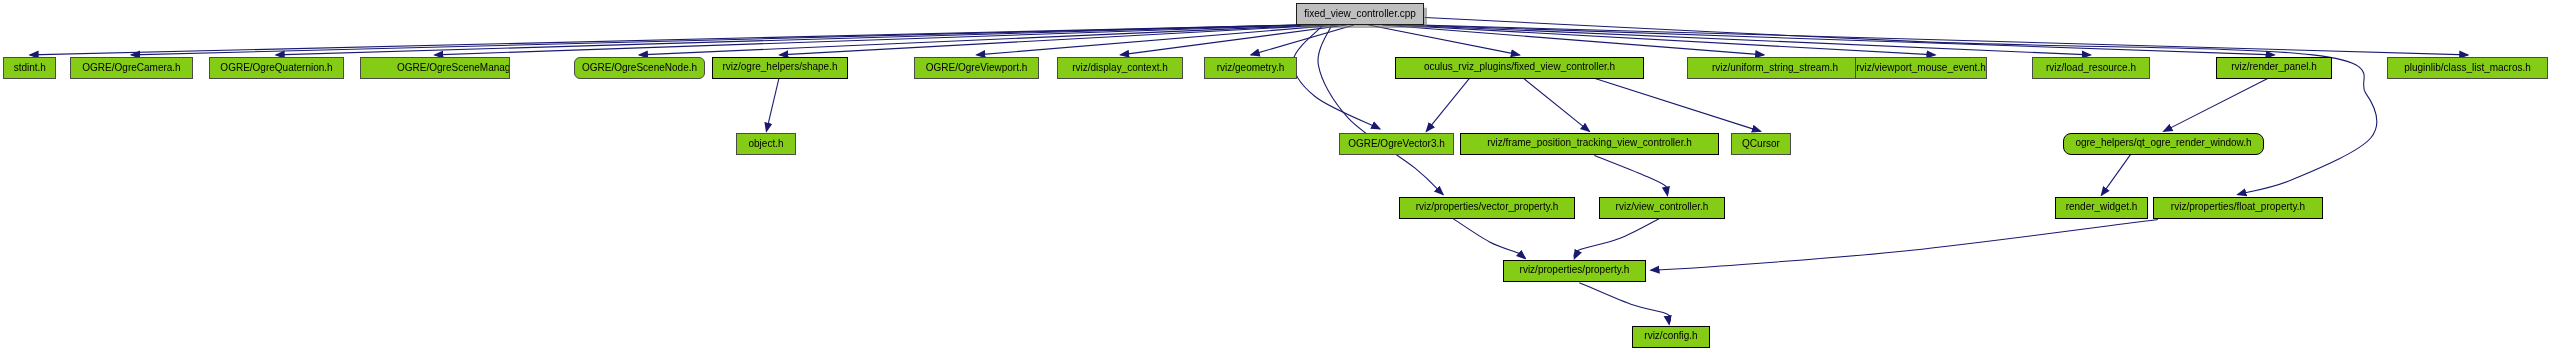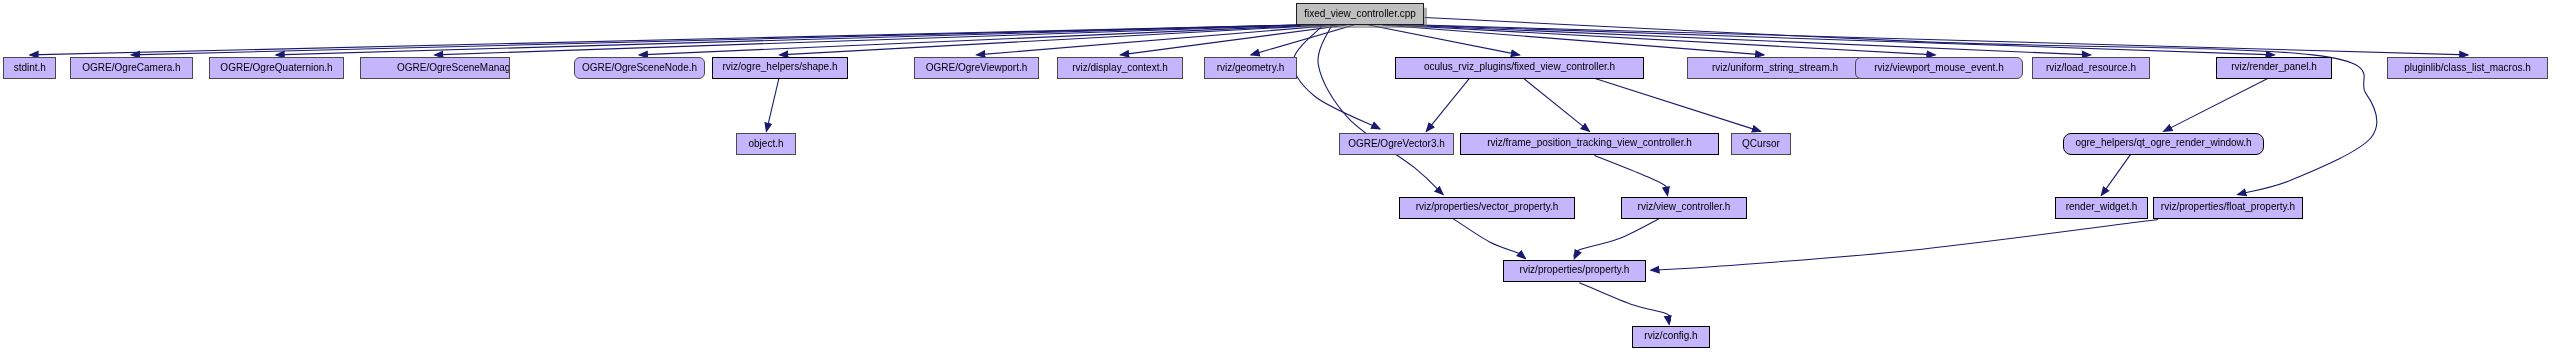--- a/index.html
+++ b/index.html
@@ -9,21 +9,21 @@
     height:355px;
     background:#ffffff;
     font-family:"Liberation Sans", sans-serif;
     overflow:hidden;
   }
   svg.edges{position:absolute;left:0;top:0;width:2576px;height:355px;}
   .node{
     position:absolute;
     box-sizing:border-box;
     height:21.6px;
-    background:#c4b5fd;
+    background:#84cc16;
     border:0.8px solid #4a4a4a;
     color:#000000;
     font-size:10px;
     line-height:20px;
     text-align:center;
     white-space:nowrap;
     overflow:hidden;
   }
   .node.bold{border:1.7px solid #000000;line-height:18.3px;}
   .node.main{
@@ -81,30 +81,30 @@
       <div class="node " style="left: 70px; top: 57px; width: 123px;"><span>OGRE/OgreCamera.h</span></div>
       <div class="node " style="left: 209px; top: 57px; width: 135px;"><span>OGRE/OgreQuaternion.h</span></div>
       <div class="node " style="left: 360px; top: 57px; width: 150px; padding-left: 36px;"><span>OGRE/OgreSceneManager.h</span></div>
       <div class="node " style="left: 574px; top: 57px; width: 131px; border-radius: 6px;"><span>OGRE/OgreSceneNode.h</span></div>
       <div class="node bold" style="left: 712px; top: 57px; width: 136px;"><span>rviz/ogre_helpers/shape.h</span></div>
       <div class="node " style="left: 914px; top: 57px; width: 125px;"><span>OGRE/OgreViewport.h</span></div>
       <div class="node " style="left: 1057px; top: 57px; width: 126px;"><span>rviz/display_context.h</span></div>
       <div class="node " style="left: 1204px; top: 57px; width: 93px;"><span>rviz/geometry.h</span></div>
       <div class="node bold" style="left: 1395px; top: 57px; width: 249px;"><span>oculus_rviz_plugins/fixed_view_controller.h</span></div>
       <div class="node " style="left: 1687px; top: 57px; width: 176px; text-align: center;"><span>rviz/uniform_string_stream.h</span></div>
-      <div class="node " style="left: 1855px; top: 57px; width: 168px; border-radius: 6px;"><span>rviz/viewport_mouse_event.h</span></div>
+      <div class="node " style="left: 1855px; top: 57px; width: 132px;"><span>rviz/viewport_mouse_event.h</span></div>
       <div class="node " style="left: 2032px; top: 57px; width: 118px;"><span>rviz/load_resource.h</span></div>
       <div class="node bold" style="left: 2216px; top: 57px; width: 116px;"><span>rviz/render_panel.h</span></div>
       <div class="node " style="left: 2387px; top: 57px; width: 161px;"><span>pluginlib/class_list_macros.h</span></div>
       <div class="node " style="left: 736px; top: 133px; width: 60px;"><span>object.h</span></div>
       <div class="node " style="left: 1339px; top: 133px; width: 115px;"><span>OGRE/OgreVector3.h</span></div>
       <div class="node bold" style="left: 1460px; top: 133px; width: 259px;"><span>rviz/frame_position_tracking_view_controller.h</span></div>
       <div class="node " style="left: 1731px; top: 133px; width: 60px;"><span>QCursor</span></div>
       <div class="node bold" style="left: 2063px; top: 133px; width: 201px; border-radius: 8px;"><span>ogre_helpers/qt_ogre_render_window.h</span></div>
       <div class="node bold" style="left: 1358px; top: 197px; width: 176px; margin-left: 41px;"><span>rviz/properties/vector_property.h</span></div>
-      <div class="node bold" style="left: 1599px; top: 197px; width: 126px; margin-left: 22px;"><span>rviz/view_controller.h</span></div>
+      <div class="node bold" style="left: 1599px; top: 197px; width: 126px;"><span>rviz/view_controller.h</span></div>
       <div class="node bold" style="left: 2055px; top: 197px; width: 93px;"><span>render_widget.h</span></div>
-      <div class="node bold" style="left: 2153px; top: 197px; width: 150px;"><span>rviz/properties/float_property.h</span></div>
+      <div class="node bold" style="left: 2153px; top: 197px; width: 170px;"><span>rviz/properties/float_property.h</span></div>
       <div class="node bold" style="left: 1503px; top: 260px; width: 143px;"><span>rviz/properties/property.h</span></div>
       <div class="node bold" style="left: 1632px; top: 326px; width: 78px;"><span>rviz/config.h</span></div>
     </div>
 </div>
 
 
 </body></html>

